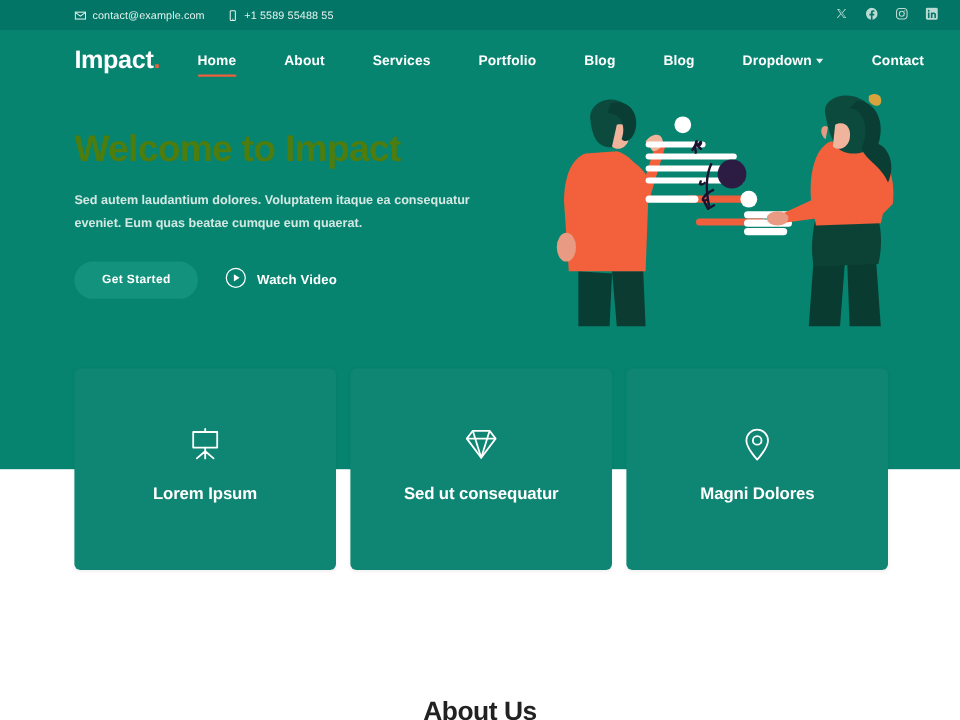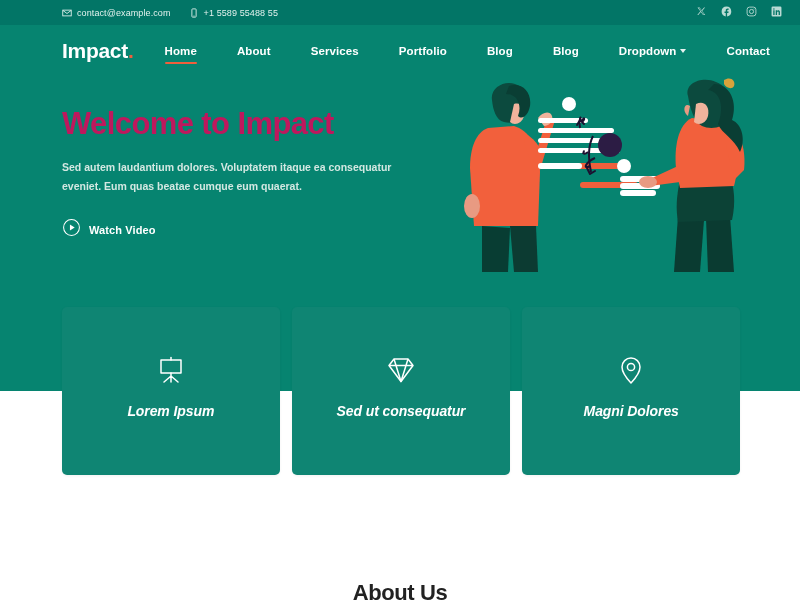--- a/index.html
+++ b/index.html
@@ -52,21 +52,21 @@
   }
   .menu-item.active::after {
     content: ""; position: absolute; left: 12px; right: 12px; bottom: -7px;
     height: 2px; background: #ef5f3c; border-radius: 2px;
   }
   .caret { width: 0; height: 0; border-left: 3.5px solid transparent; border-right: 3.5px solid transparent; border-top: 4px solid #ffffff; opacity:.9; }
 
   
   .hero-copy { position: absolute; left: 62px; top: 106px; width: 360px; }
   .hero-title {
-    font-size: 31px; font-weight: 700; color: #be185d; letter-spacing: -.6px;
+    font-size: 31px; font-weight: 700; color: #4d7c0f; letter-spacing: -.6px;
     line-height: 1.15;
   }
   .hero-sub {
     margin-top: 16px;
     font-size: 10.5px; line-height: 1.85; color: #d3e8e2; max-width: 330px; font-weight: bold;
   }
   .hero-actions { margin-top: 22px; display: flex; align-items: center; gap: 22px; }
   .btn-primary {
     display: inline-flex; align-items: center; justify-content: center;
     height: 31px; padding: 0 23px;
@@ -88,21 +88,20 @@
     display: flex; gap: 12.5px;
   }
   .card {
     flex: 1 1 0;
     background: #0f8573;
     border-radius: 5px;
     display: flex; flex-direction: column; align-items: center; justify-content: center;
     padding: 10px 10px 18px;
     cursor: pointer;
     box-shadow: 0 1px 3px rgba(0,0,0,.06);
-    font-style: italic;
   }
   .card-icon { color: #ffffff; margin-bottom: 16px; }
   .card-icon svg { display: block; }
   .card-title {
     font-size: 14px; font-weight: 700; color: #ffffff; text-align: center;
     line-height: 1.35; letter-spacing: -.1px;
   }
 
   
   .about { position: absolute; left: 0; top: 540px; width: 800px; text-align: center; }
@@ -209,20 +208,21 @@
       <div class="menu-item">
         <span>Contact</span>
       </div>
     </div>
   </div>
 
   <div class="hero-copy">
     <h1 class="hero-title">Welcome to Impact</h1>
     <p class="hero-sub">Sed autem laudantium dolores. Voluptatem itaque ea consequatur eveniet. Eum quas beatae cumque eum quaerat.</p>
     <div class="hero-actions">
+      <button class="btn-primary">Get Started</button>
       <div class="watch">
         <span>
           <svg width="19" height="19" viewBox="0 0 24 24" fill="none" stroke="#ffffff" stroke-width="1.3">
             <circle cx="12" cy="12" r="10"></circle>
             <path d="M10 8.2 16 12l-6 3.8z" fill="#ffffff" stroke="none"></path>
           </svg>
         </span>
         <span class="watch-label">Watch Video</span>
       </div>
     </div>

